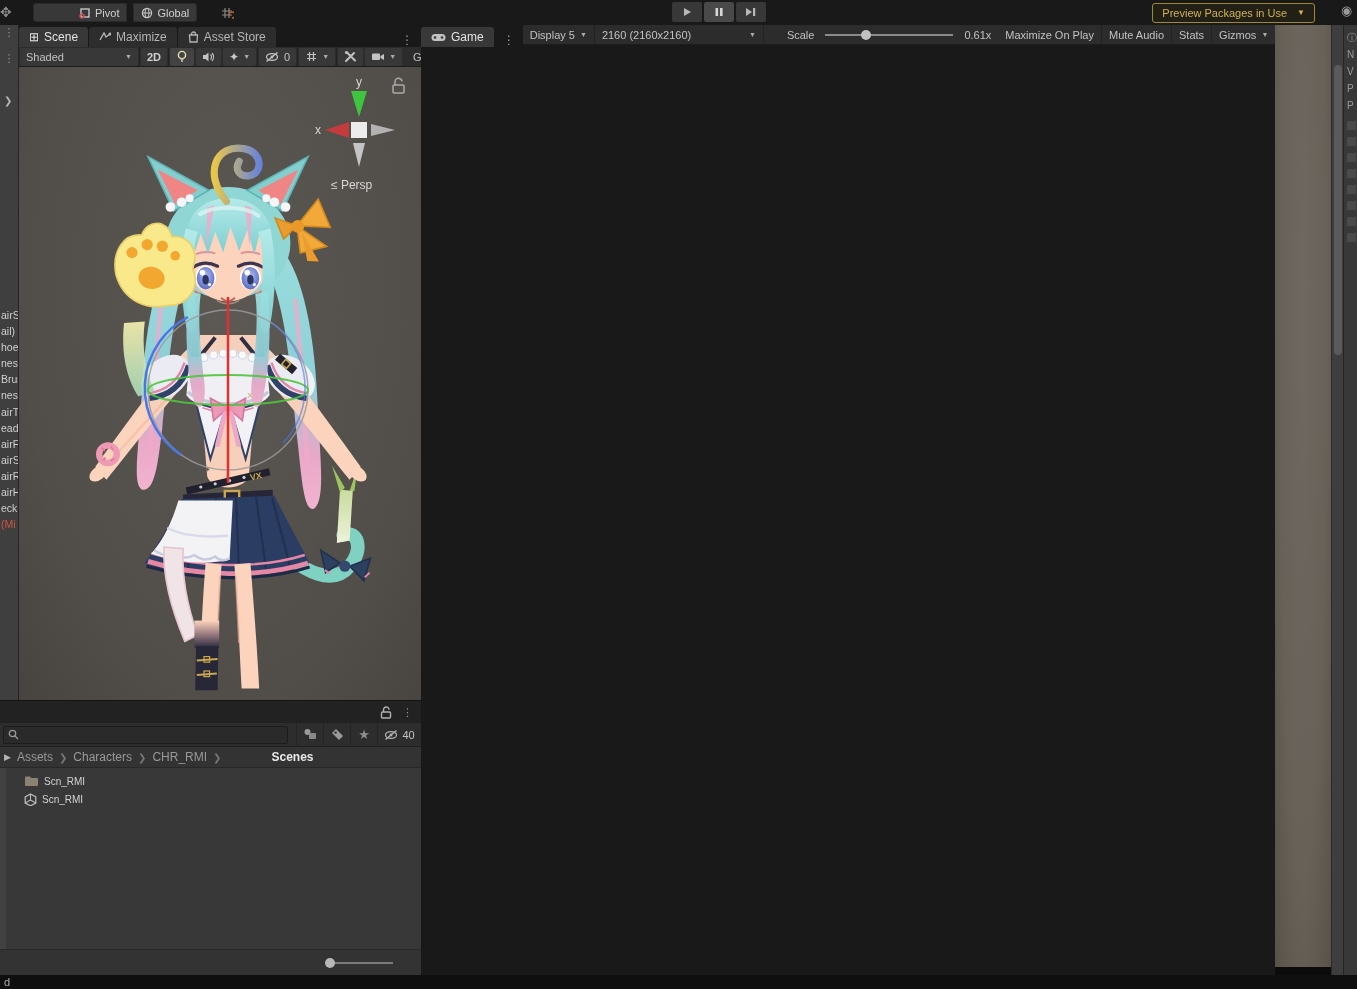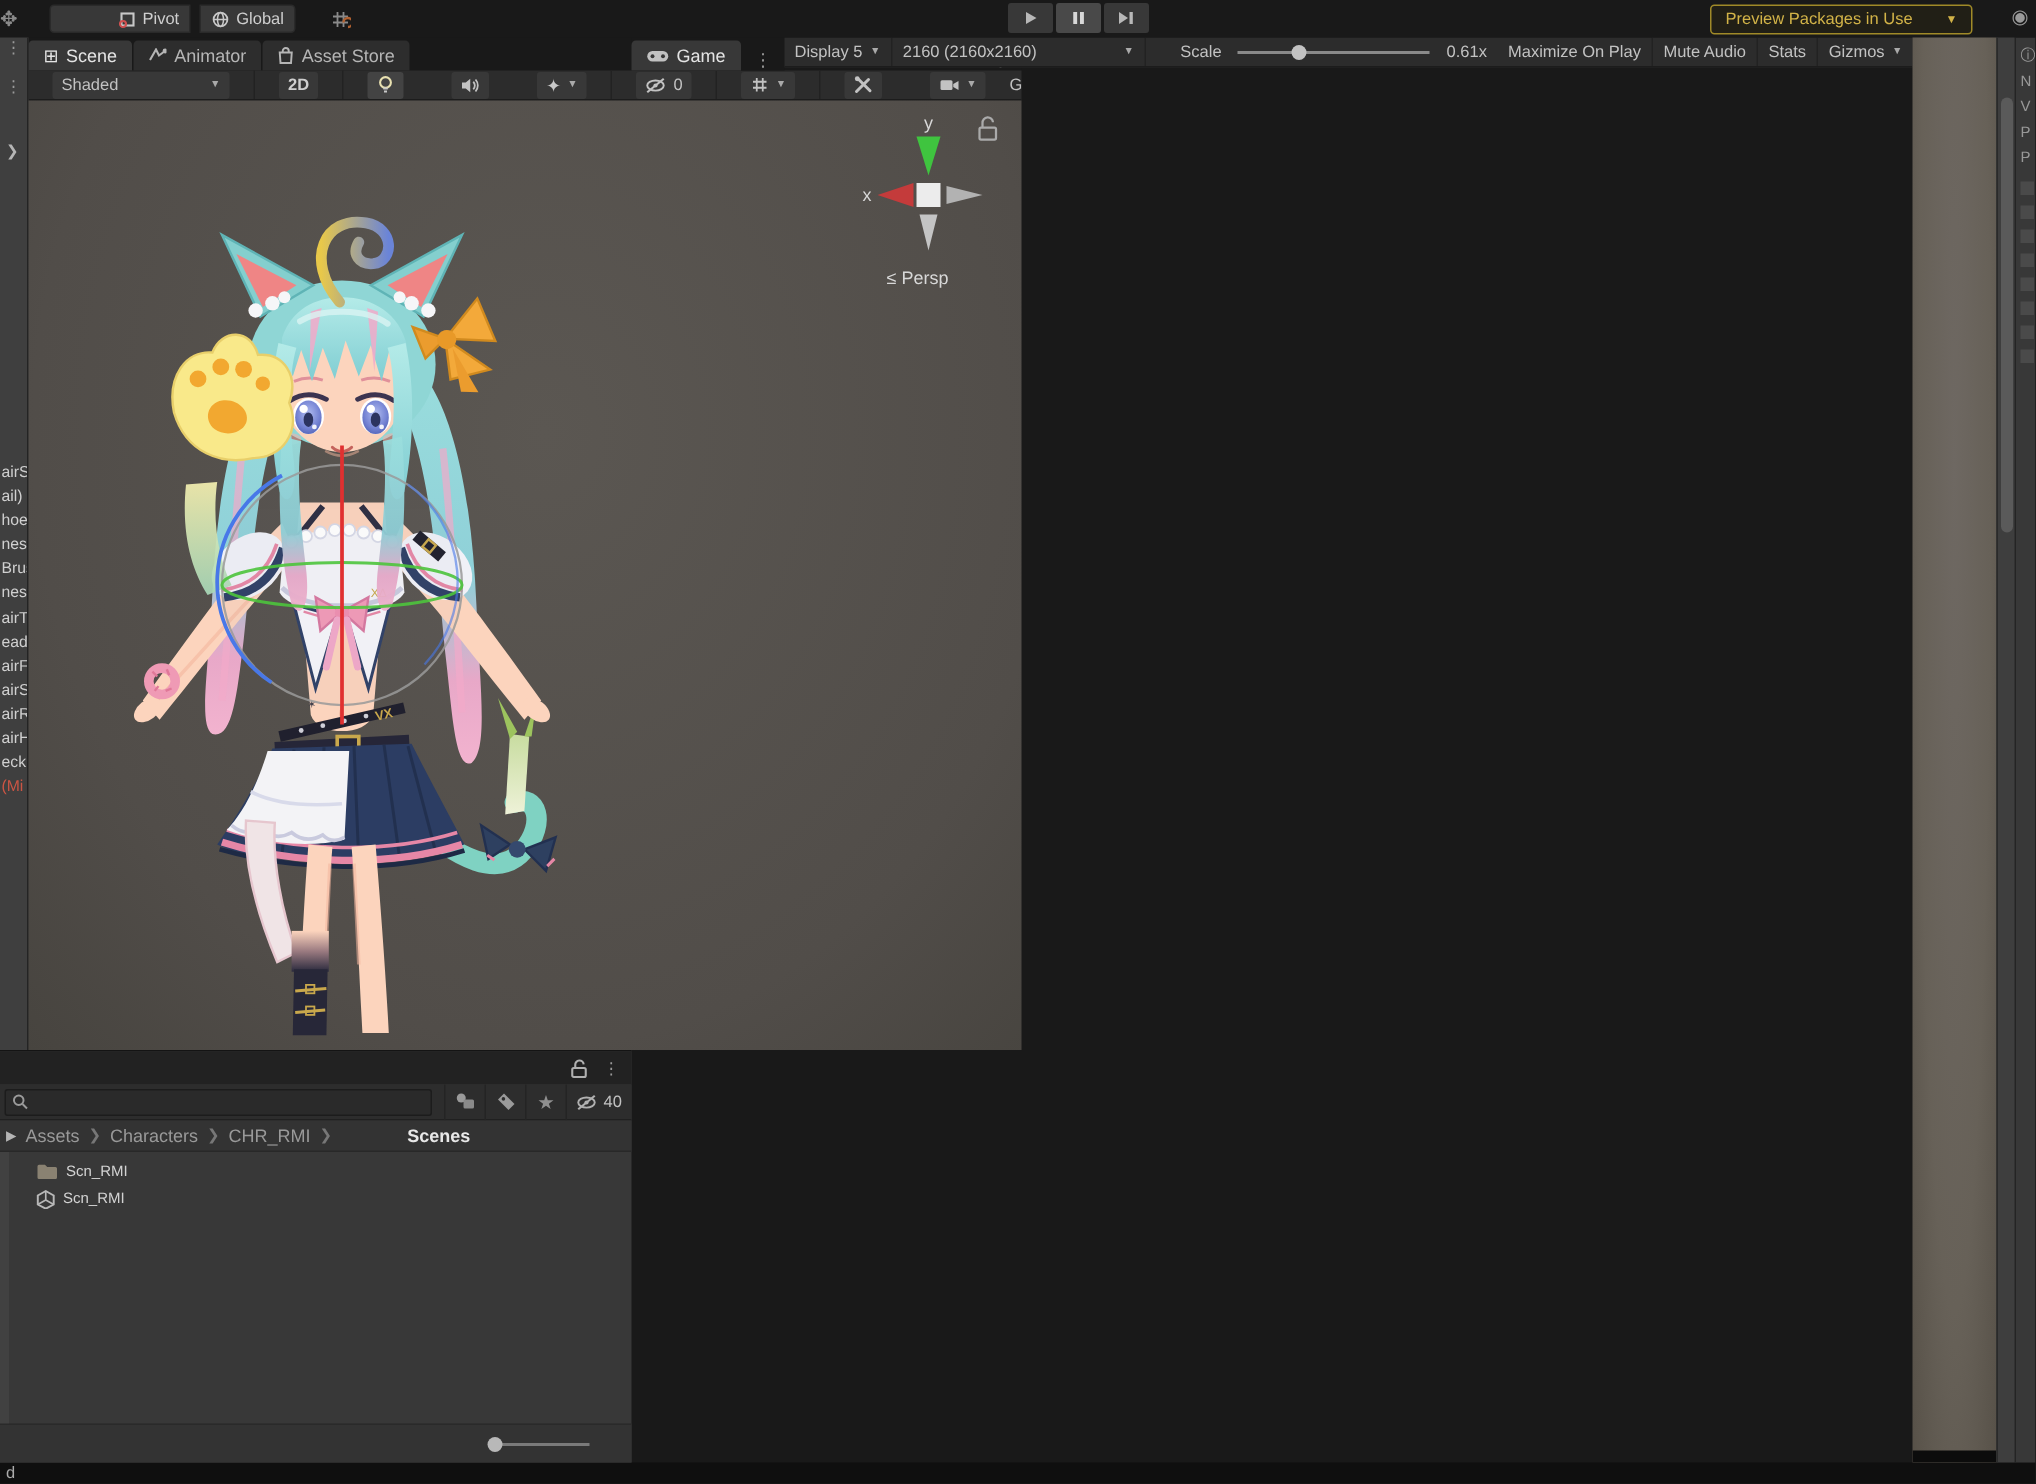--- a/index.html
+++ b/index.html
@@ -13,21 +13,21 @@
   .tool-partial { width:15px; height:21px; overflow:hidden; color:#8a8a8a; font-size:14px; line-height:20px; }
   .tbtn { height:19px; background:#383838; border:1px solid #2a2a2a; display:flex; align-items:center;
     gap:4px; padding:0 7px; color:#cfcfcf; cursor:default; }
   .tbtn.first { border-radius:3px 0 0 3px;padding-left:45px; }
   .tbtn.last  { border-radius:0 3px 3px 0; }
   #snap-btn { margin-left:16px; background:none; border:none; }
   #play-cluster { position:absolute; left:672px; top:2px; display:flex; gap:2px; }
   .pbtn { width:30px; height:20px; background:#383838; border-radius:2px; display:flex; align-items:center; justify-content:center; }
   .pbtn.active { background:#494949; }
   #preview-pkg { margin-left:auto; margin-right:26px; height:20px; border:1px solid #a08a28; border-radius:3px;
-    color:#d2b348; display:flex; align-items:center; gap:22px; padding:0 9px; background:rgba(60,52,14,.25); }
+    color:#d2b348; display:flex; align-items:center; gap:10px; padding:0 9px; background:rgba(60,52,14,.25); }
   #preview-pkg .car { font-size:8px; color:#d2b348; }
   #pkgmgr-partial { width:16px; height:20px; overflow:hidden; color:#9a9a9a; font-size:13px; }
 
   
   #main { height:950px; display:flex; }
   #left-col { width:421px; display:flex; flex-direction:column; }
   #scene-zone { height:675px; display:flex; }
   #hier-strip { width:19px; background:#3f3f3f; border-right:1px solid #242424; position:relative;
     overflow:hidden; flex:none; }
   .strip-dots { color:#9a9a9a; font-size:11px; text-align:center; line-height:14px; }
@@ -39,21 +39,21 @@
   #scene-stack { flex:1; display:flex; flex-direction:column; }
   .tab-bar { height:22px; background:#191919; display:flex; align-items:flex-end; }
   .tab { height:20px; display:flex; align-items:center; gap:5px; padding:0 10px; background:#2d2d2d;
     color:#b5b5b5; margin-right:1px; border-radius:3px 3px 0 0; font-size:12px; }
   .tab.active { background:#383838; color:#e4e4e4; }
   .tab-menu { margin-left:auto; color:#9a9a9a; padding:0 8px; font-size:12px; }
 
   .view-toolbar { height:20px; background:#2c2c2c; border-bottom:1px solid #1c1c1c; display:flex;
     align-items:center; font-size:11px; color:#c2c2c2; }
   .vt-group { display:flex; align-items:center; gap:4px; height:18px; padding:0 6px; background:#383838;
-    border-radius:2px; margin:0 16px; }
+    border-radius:2px; margin:0 1px; }
   .car { font-size:7px; color:#aaa; }
   .icon { display:inline-flex; align-items:center; justify-content:center; }
 
   #scene-viewport { flex:1; position:relative; overflow:hidden;
     background:radial-gradient(ellipse at 52% 35%, #5b5752 0%, #514d49 70%, #47443f 100%); }
   #game-col { width:910px; display:flex; }
   #game-viewport { flex:1; position:relative; overflow:hidden;
     background:radial-gradient(ellipse at 50% 30%, #6e6862 0%, #676158 60%, #575148 100%); }
   #game-letterbox { position:absolute; left:0; right:0; bottom:0; height:8px; background:#0c0c0c; }
   .chara-svg { position:absolute; }
@@ -407,21 +407,21 @@
             <span class="icon">⊞</span>
             <span>Scene</span>
           </div>
           <div class="tab">
             <span class="icon">
               <svg width="12" height="10">
                   <path d="M1,8 L5,1 L7,5 L11,2" stroke="#b5b5b5" stroke-width="1.4" fill="none"></path>
                   <circle cx="11" cy="2" r="1.6" fill="#b5b5b5"></circle>
                 </svg>
             </span>
-            <span>Animator</span>
+            <span>Maximize</span>
           </div>
           <div class="tab">
             <span class="icon">
               <svg width="11" height="12">
                   <path d="M1.5,4 H9.5 L9,11 H2 Z" fill="none" stroke="#b5b5b5" stroke-width="1.3"></path>
                   <path d="M3.5,4 V3 a2,2 0 0,1 4,0 V4" fill="none" stroke="#b5b5b5" stroke-width="1.3"></path>
                 </svg>
             </span>
             <span>Asset Store</span>
           </div>

